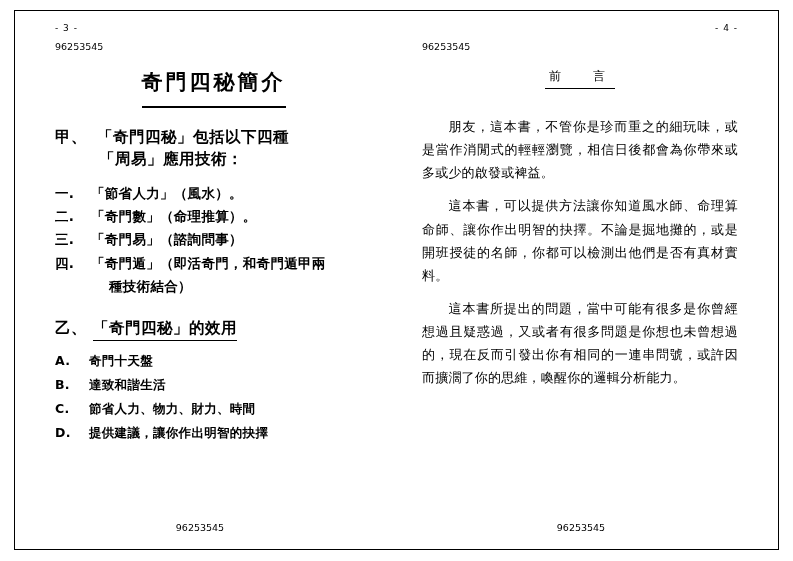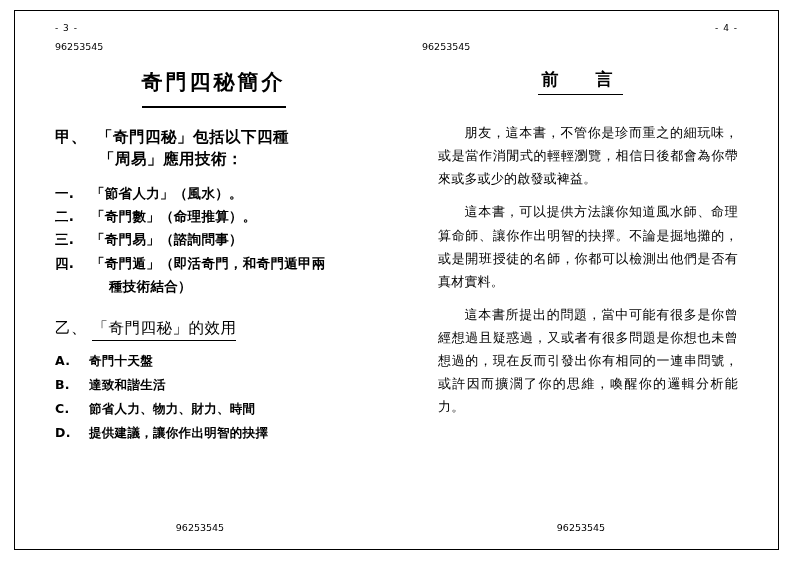--- a/index.html
+++ b/index.html
@@ -70,22 +70,22 @@
     margin-bottom: 18px;
     display: block;
   }
   .doc-title span {
     border-bottom: 2px solid #000;
     padding-bottom: 10px;
     display: inline-block;
   }
   .doc-title-right {
     text-align: center;
-    font-size: 17px;
-    font-weight: bold;
+    font-size: 12px;
+    font-weight: normal;
     letter-spacing: 10px;
     margin-top: 16px;
     margin-bottom: 26px;
   }
   .doc-title-right span {
     border-bottom: 1.5px solid #000;
     padding-bottom: 3px;
     display: inline-block;
     padding-left: 4px;
     padding-right: 0px;
@@ -99,21 +99,21 @@
     margin-bottom: 11px;
     letter-spacing: 0.5px;
   }
   .sect-head .lead { margin-right: 10px; }
   .sect-head .cont {
     display: block;
     margin-left: 44px;
   }
   .sect-head-b {
     font-size: 15.5px;
-    font-weight: normal;
+    font-weight: bold;
     margin-top: 20px;
     margin-bottom: 8px;
     letter-spacing: 0.5px;
   }
   .sect-head-b .uline {
     border-bottom: 1.5px solid #000;
     padding-bottom: 1px;
     display: inline-block;
   }
 
@@ -146,21 +146,21 @@
   .alpha-list li .marker {
     width: 34px;
     flex: 0 0 34px;
   }
 
   .para {
     font-size: 13px;
     line-height: 1.78;
     text-align: justify;
     text-justify: inter-ideograph;
-    margin: 0 0 10px 16px;
+    margin: 0 0 10px 0;
     letter-spacing: 0.2px;
   }
   .para .indent { display: inline-block; width: 26px; }
   .para b { font-weight: bold; }
 
   .footer-code {
     position: absolute;
     bottom: 16px;
     font-size: 9.5px;
     text-align: center;

